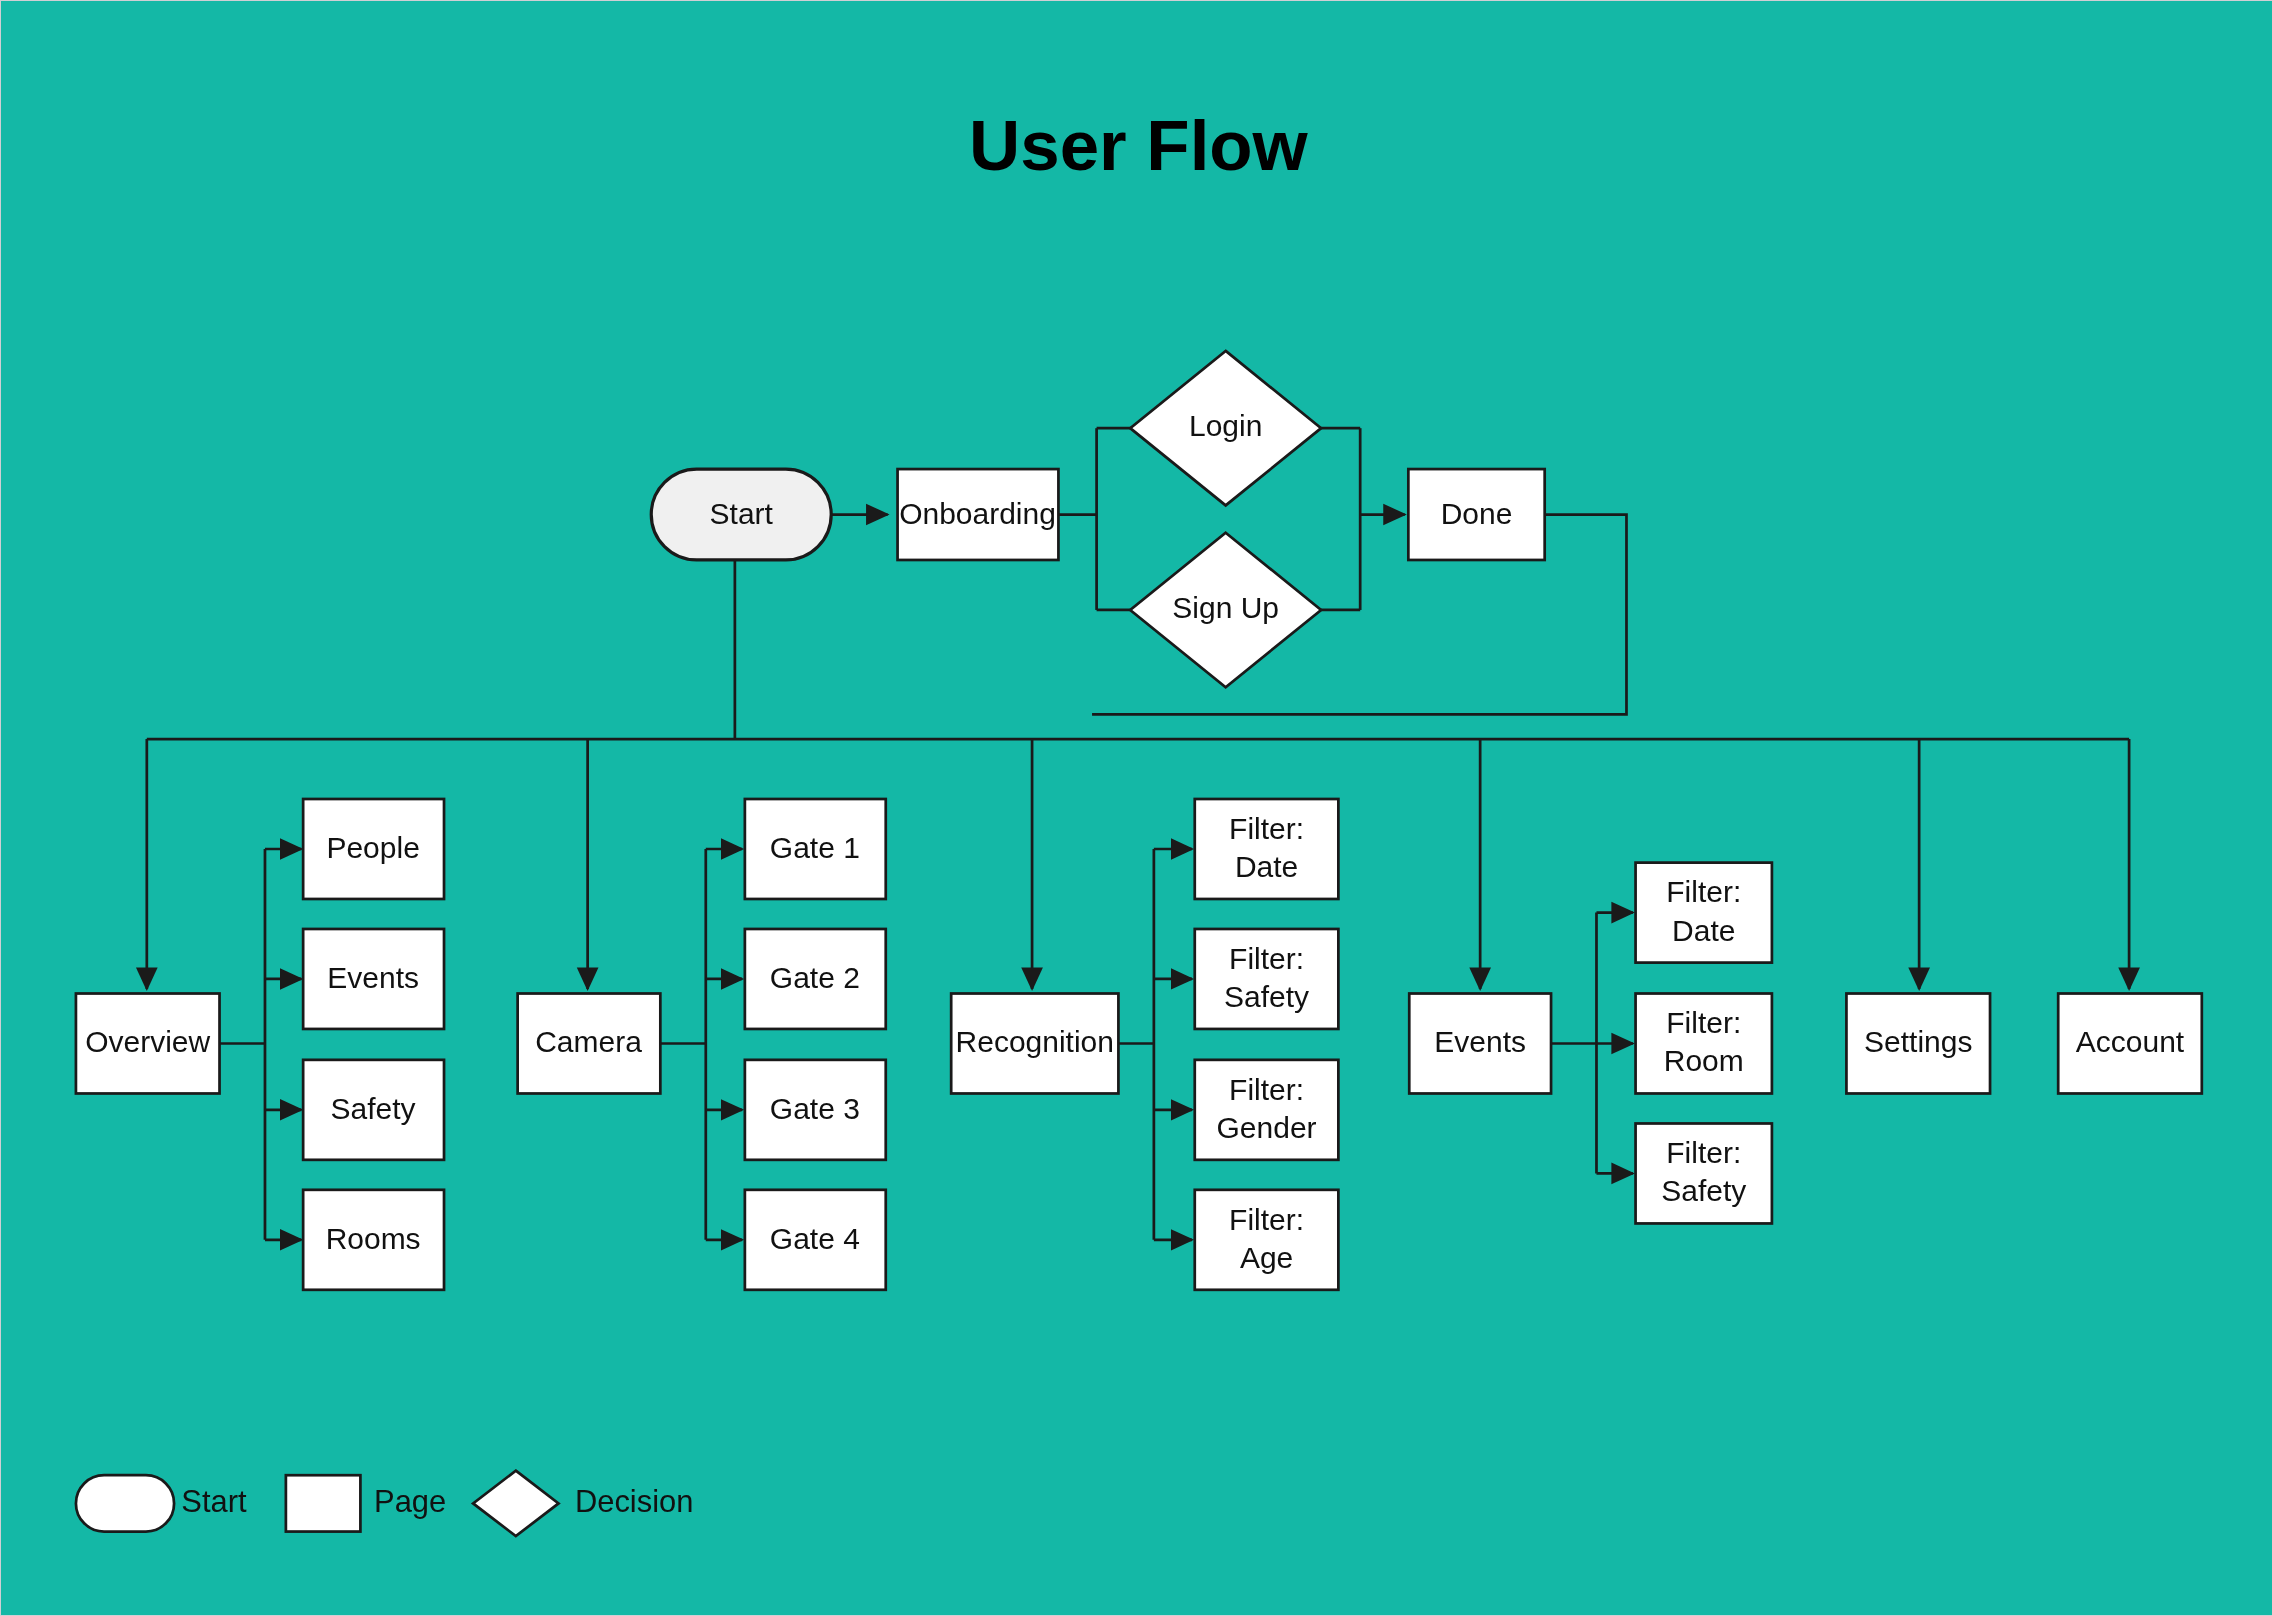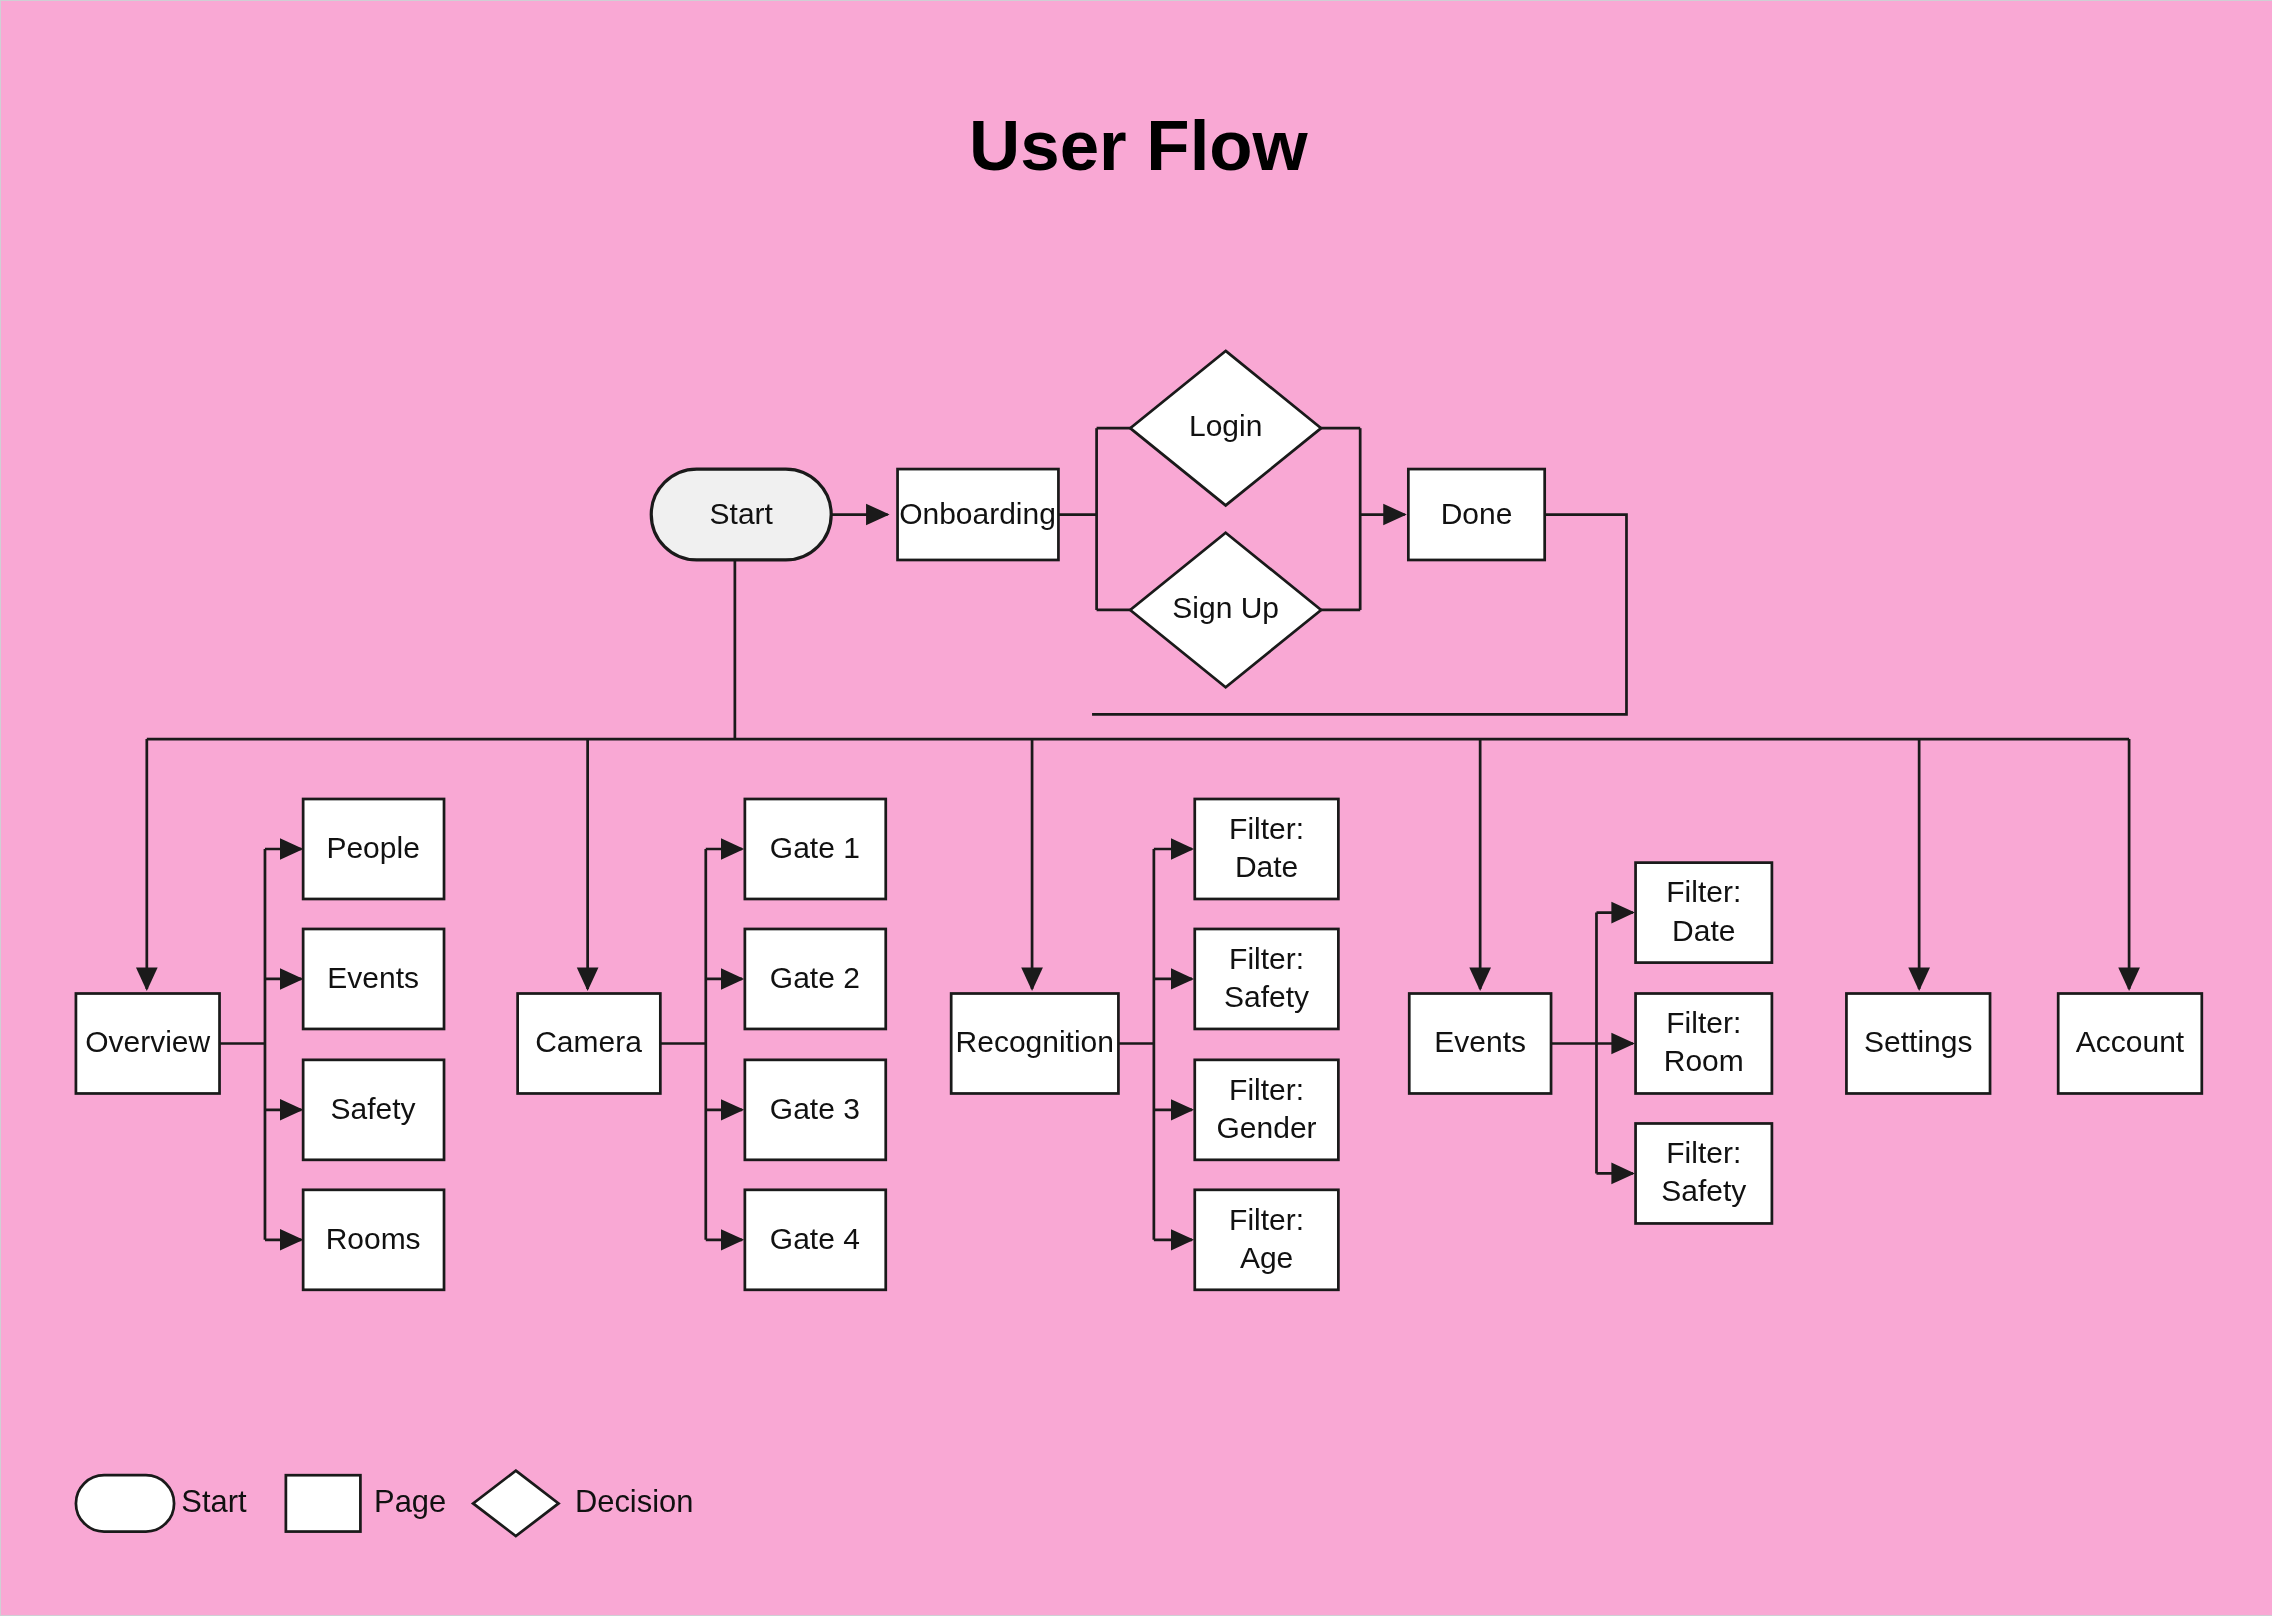--- a/index.html
+++ b/index.html
@@ -10,21 +10,21 @@
   body {
     width: 2273px;
     height: 1616px;
     font-family: "Liberation Sans", sans-serif;
     overflow: hidden;
   }
   #canvas {
     position: relative;
     width: 2273px;
     height: 1616px;
-    background: #f9a8d4;
+    background: #14b8a6;
     box-sizing: border-box;
     border: 1.8px solid #cfcfd4;
   }
   svg#diagram {
     position: absolute;
     left: 0;
     top: 0;
     width: 2273px;
     height: 1616px;
     display: block;

